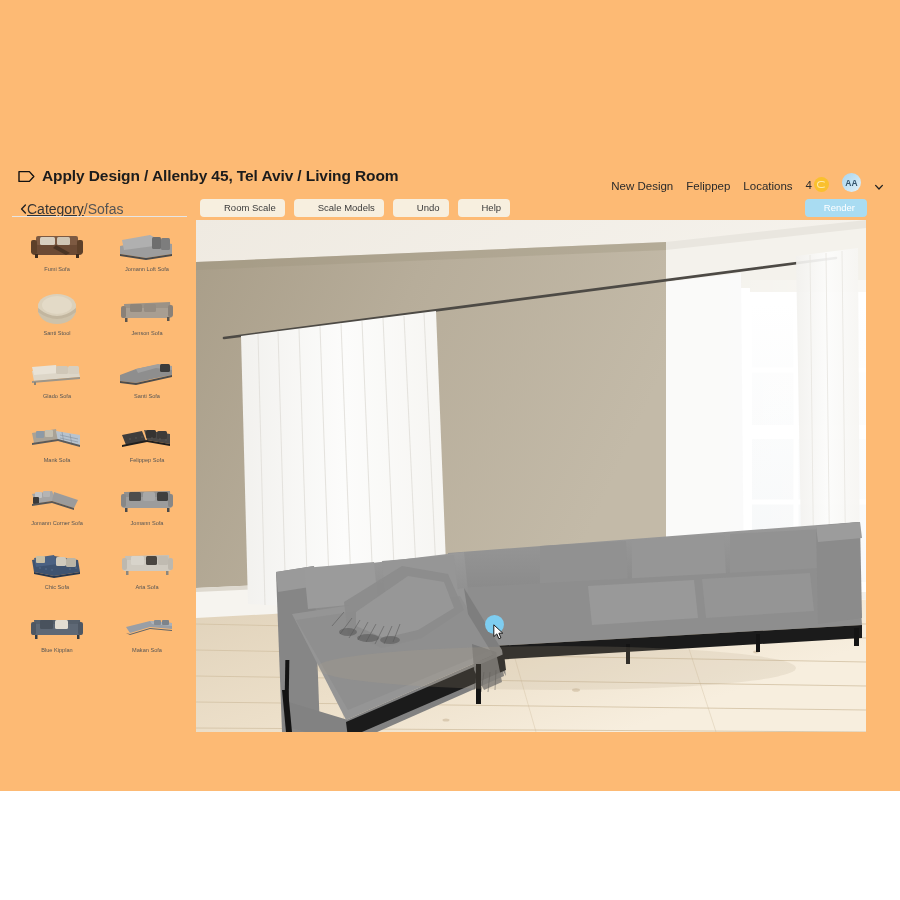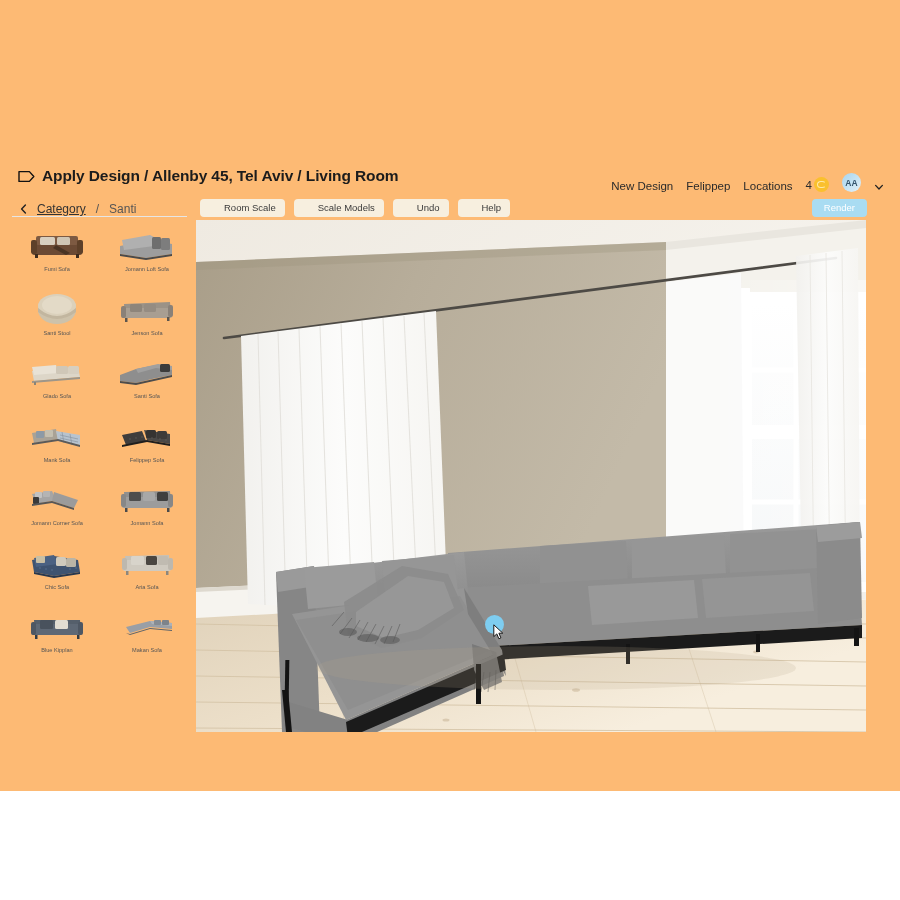--- a/index.html
+++ b/index.html
@@ -119,22 +119,22 @@
     width: 900px;
     height: 20px;
   }
 
   .breadcrumb {
     position: absolute;
     left: 20px; top: 0;
     height: 20px;
     display: flex;
     align-items: center;
-    gap: 10px;
-    font-size: 12px;
+    gap: 0;
+    font-size: 14px;
     color: #333;
   }
   .back-chevron { width: 7px; height: 10px; }
   .crumb-link {
     text-decoration: underline;
     color: #333;
     cursor: pointer;
   }
   .crumb-sep { color: #555; }
   .crumb-current { color: #555; }
@@ -158,21 +158,21 @@
     cursor: pointer;
     white-space: nowrap;
   }
 
   .render-btn {
     position: absolute;
     right: 33px; top: 0;
     background: #a9dcf2;
     border: none;
     border-radius: 4px;
-    padding: 3px 12px 4px 12px;
+    padding: 3px 12px 4px 19px;
     font-size: 9.5px;
     font-family: "Liberation Sans", sans-serif;
     color: #ffffff;
     cursor: pointer;
   }
 
   
   .sidebar-divider {
     position: absolute;
     left: 12px; top: 216px;
@@ -286,21 +286,21 @@
   </div>
 
   <div class="subbar">
 
     <div class="breadcrumb">
       <svg class="back-chevron" viewBox="0 0 7 10">
         <path d="M5.4 1 L1.6 5 L5.4 9" fill="none" stroke="#222" stroke-width="1.4" stroke-linecap="round" stroke-linejoin="round"></path>
       </svg>
       <span class="crumb-link">Category</span>
       <span class="crumb-sep">/</span>
-      <span class="crumb-current">Santi</span>
+      <span class="crumb-current">Sofas</span>
     </div>
 
     <div class="tool-buttons">
       <button class="tool-btn">Room Scale</button>
       <button class="tool-btn">Scale Models</button>
       <button class="tool-btn">Undo</button>
       <button class="tool-btn">Help</button>
     </div>
 
     <button class="render-btn">Render</button>

